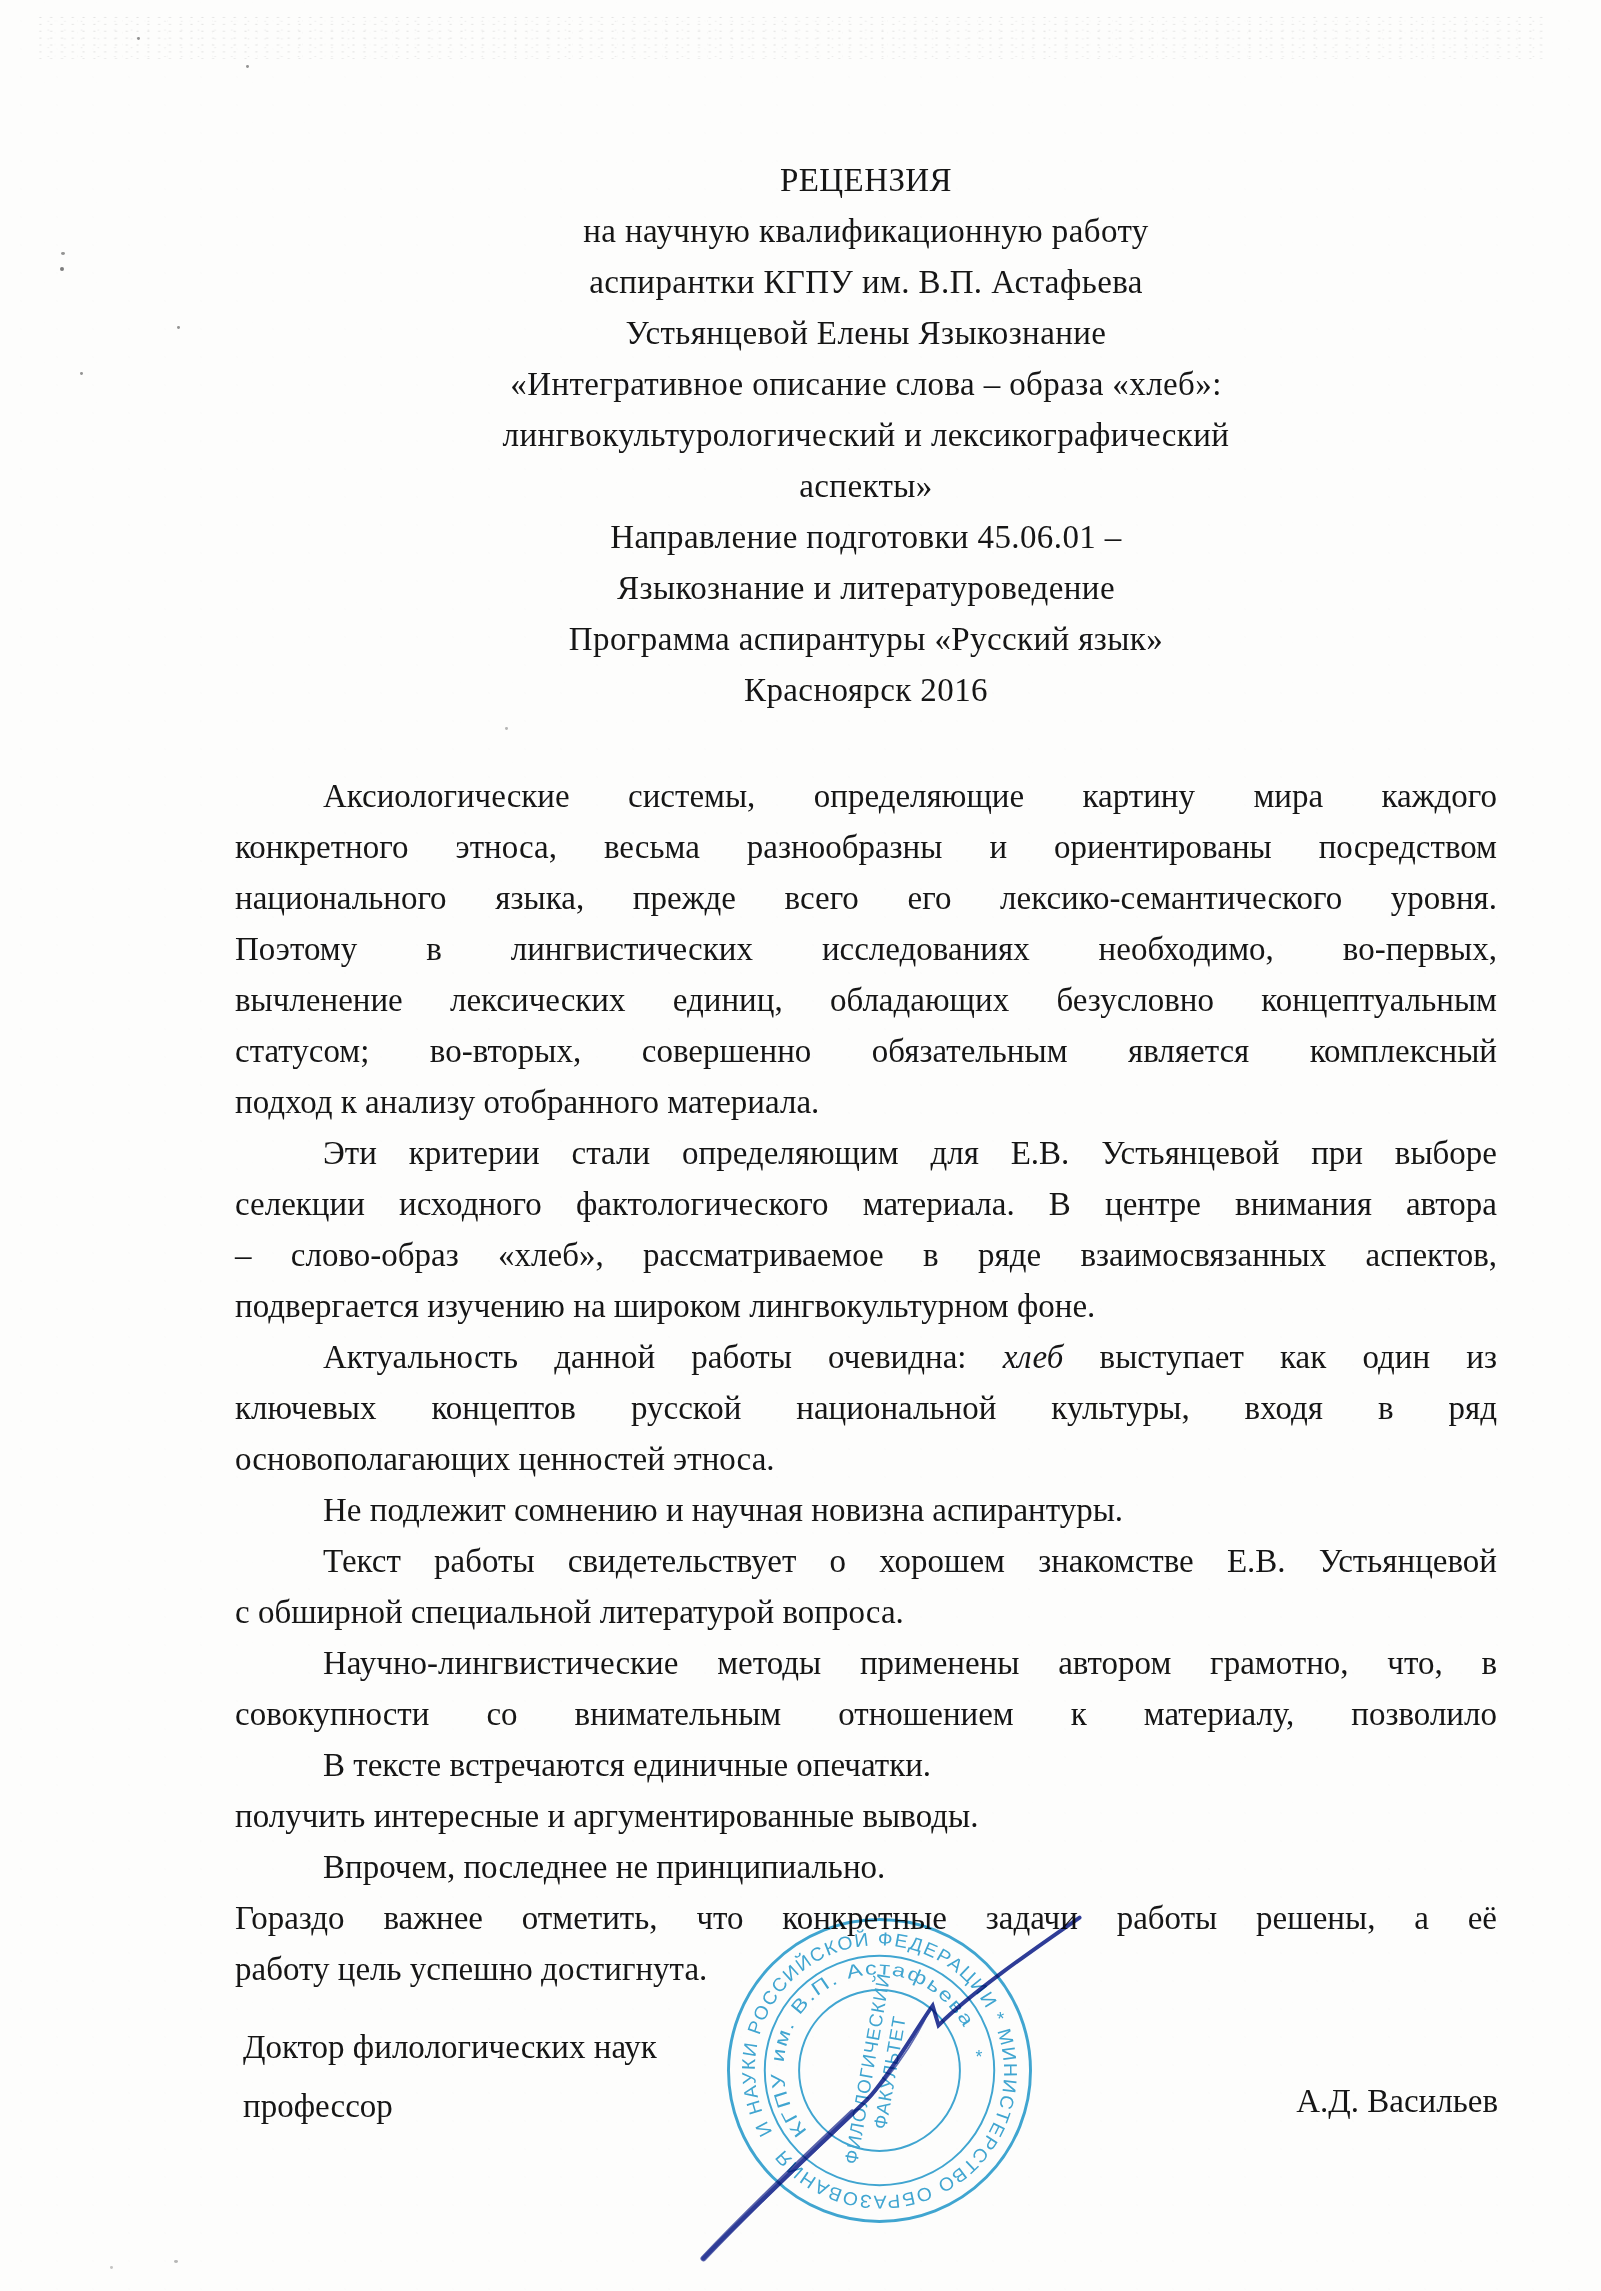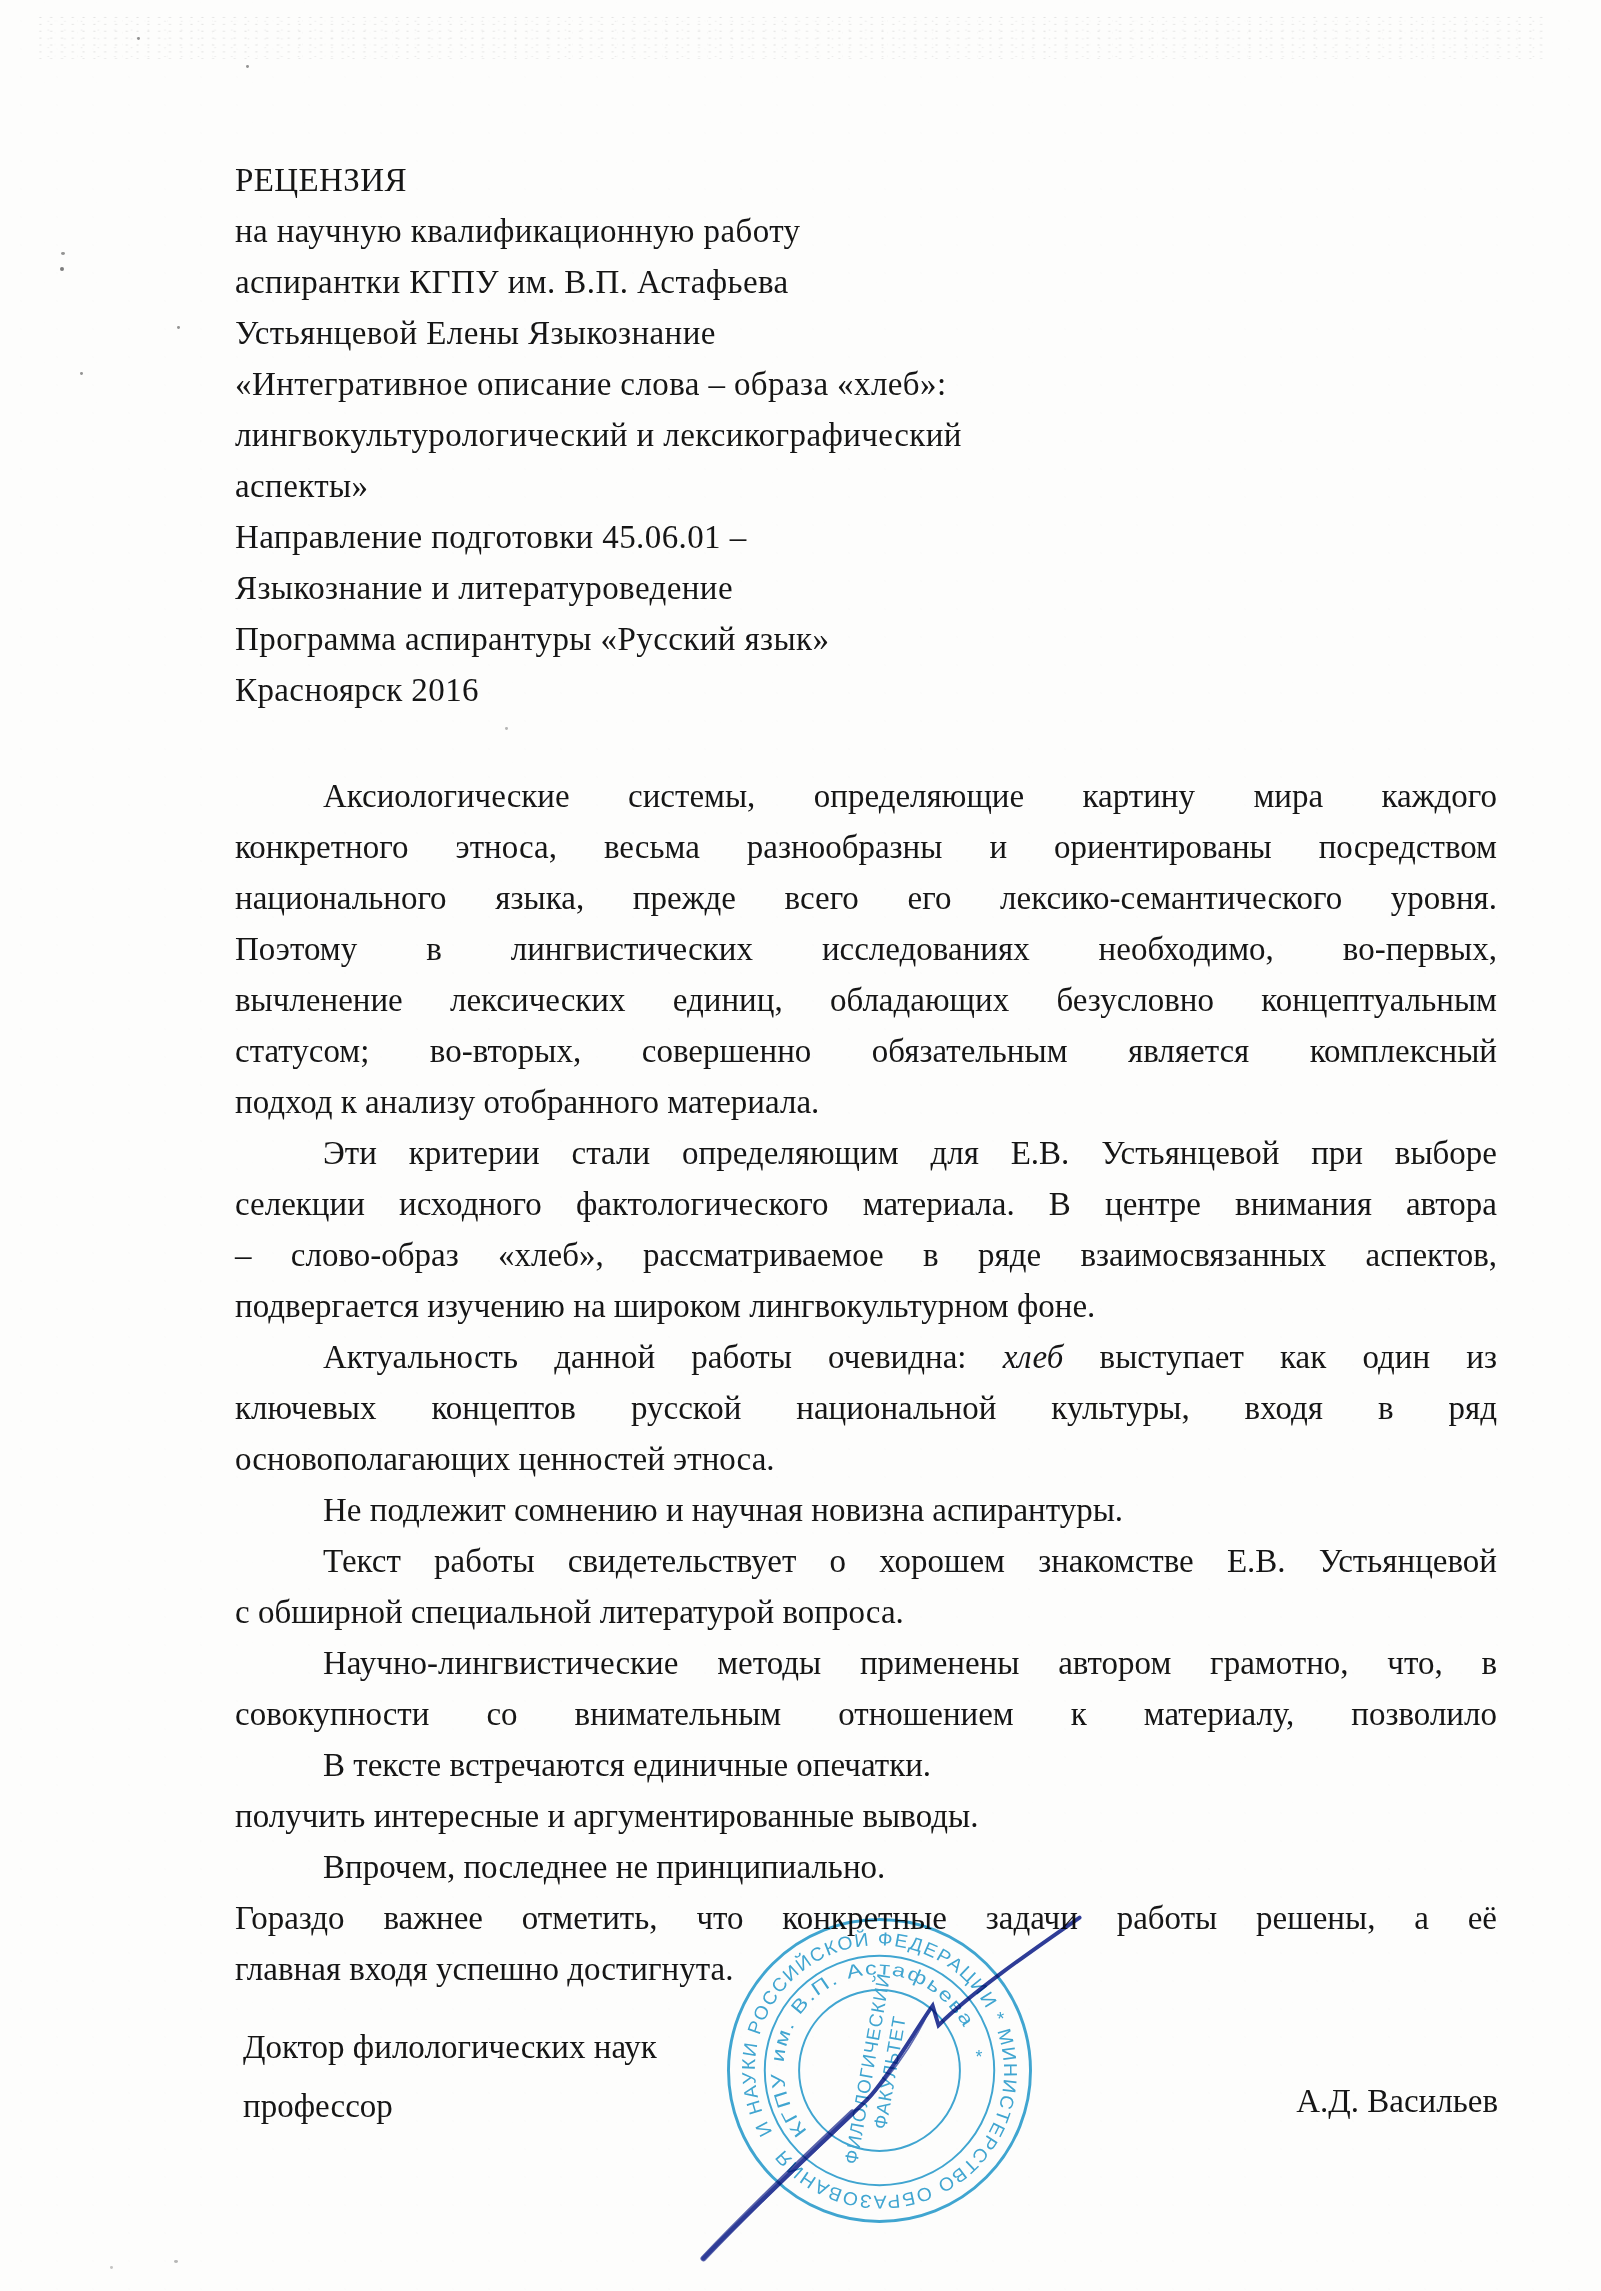--- a/index.html
+++ b/index.html
@@ -32,21 +32,21 @@
       radial-gradient(rgba(120,120,120,.4) 0.5px, transparent 0.9px);
     background-size: 36px 28px, 52px 40px;
     background-position: 2.9px 6.9px, 18.6px 22.5px;
     opacity: .05; pointer-events: none;
   }
   .speck { position: absolute; background: #6f6f6f; border-radius: 50%; opacity: .75; }
 
   .header-block {
     position: absolute; left: 235px; top: 155px; width: 1262px;
     font-size: 33px; line-height: 51px;
-    text-align: left; letter-spacing: 0.4px;
+    text-align: center; letter-spacing: 0.4px;
   }
   .hline { white-space: nowrap; }
 
   .body-block {
     position: absolute; left: 235px; top: 763px; width: 1262px;
     font-size: 33px; line-height: 51px; margin-top: 8px;
   }
   .bline { text-align: justify; text-align-last: justify; }
   .bline.last { text-align-last: left; }
   .bline.ind { text-indent: 88px; }
@@ -122,21 +122,21 @@
       <div class="bline last"><span>основополагающих ценностей этноса.</span></div>
       <div class="bline last ind"><span>Не подлежит сомнению и научная новизна аспирантуры.</span></div>
       <div class="bline ind"><span>Текст работы свидетельствует о хорошем знакомстве Е.В. Устьянцевой</span></div>
       <div class="bline last"><span>с обширной специальной литературой вопроса.</span></div>
       <div class="bline ind"><span>Научно-лингвистические методы применены автором грамотно, что, в</span></div>
       <div class="bline"><span>совокупности со внимательным отношением к материалу, позволило</span></div>
       <div class="bline last ind"><span>В тексте встречаются единичные опечатки.</span></div>
       <div class="bline last"><span>получить интересные и аргументированные выводы.</span></div>
       <div class="bline last ind"><span>Впрочем, последнее не принципиально.</span></div>
       <div class="bline"><span>Гораздо важнее отметить, что конкретные задачи работы решены, а её</span></div>
-      <div class="bline last"><span>главная входя успешно достигнута.</span></div>
+      <div class="bline last"><span>работу цель успешно достигнута.</span></div>
     </div>
 
   <div class="sig-degree">Доктор филологических наук</div>
   <div class="sig-title">профессор</div>
   <div class="sig-name">А.Д. Васильев</div>
 
   <svg class="stamp-svg" viewBox="-180 -180 360 360">
     <defs>
       <path id="outer-ring-path" d="M -109.1,63 A 126,126 0 1,1 109.1,-63 A 126,126 0 1,1 -109.1,63" fill="none"></path>
       <path id="inner-ring-path" d="M -73.5,61.7 A 96,96 0 1,1 73.5,-61.7 A 96,96 0 1,1 -73.5,61.7" fill="none"></path>

